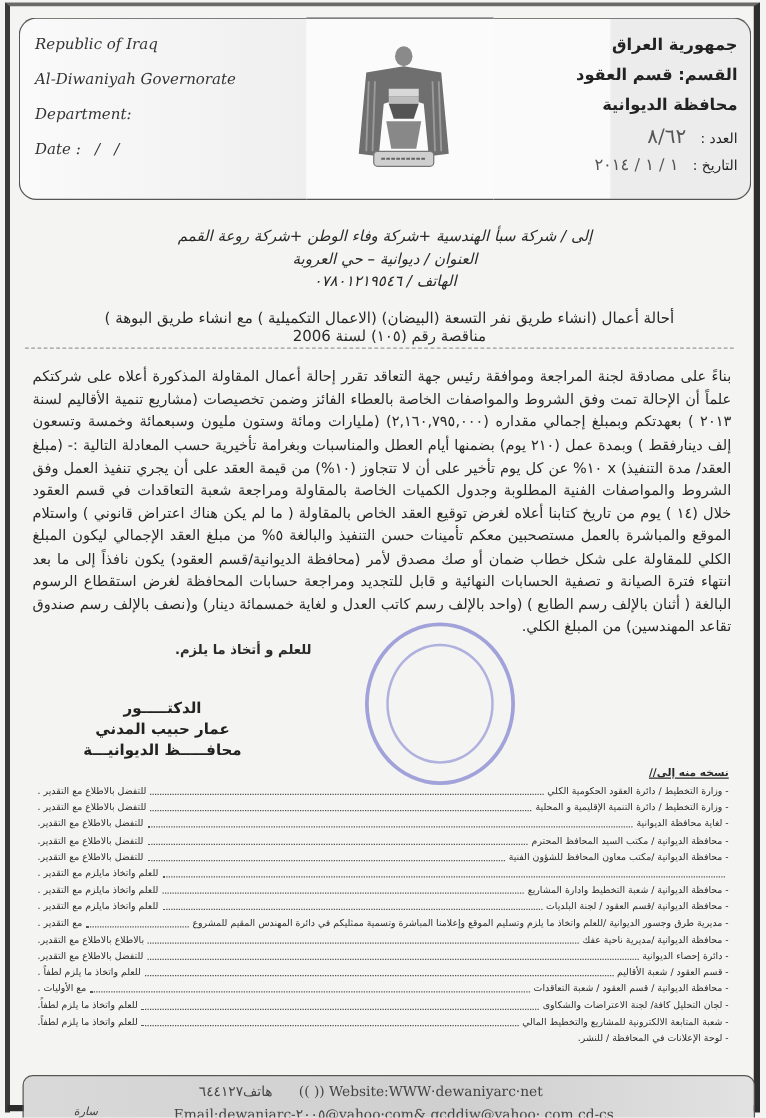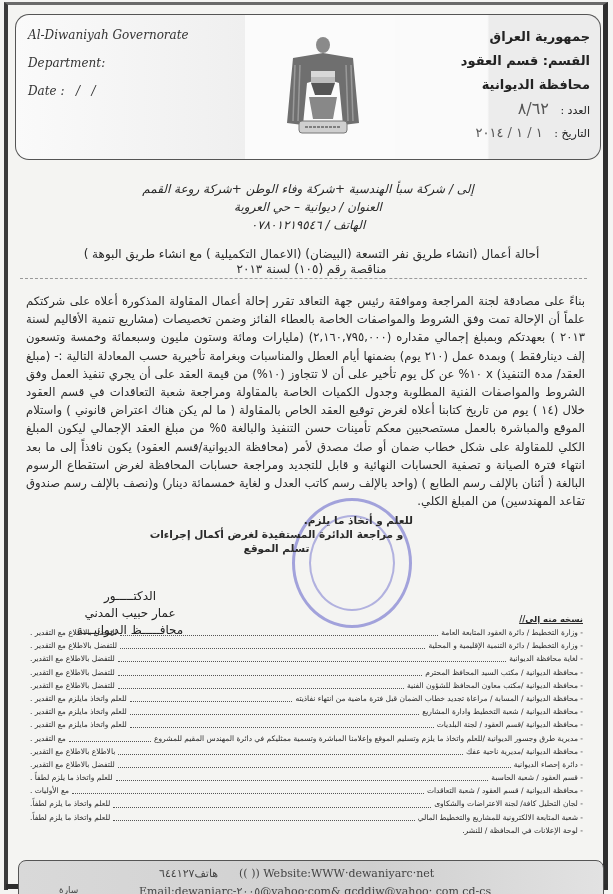--- a/index.html
+++ b/index.html
@@ -49,21 +49,21 @@
   .rtl { direction:rtl; text-align:right; }
   .addr { position:absolute; right:95px; top:180px; width:420px; font-size:12px; line-height:18px; }
   .addr div { text-align:center;font-style:italic; }
   .subject { position:absolute; left:40px; right:30px; top:247px; font-size:12px; line-height:15px; text-align:center; }
   .dotsep { position:absolute; left:20px; right:26px; top:278px; border-top:1px dashed #999; }
   .para {
     position:absolute; left:26px; right:28px; top:292px;
     font-size:11.6px; line-height:18.2px; text-align:justify; text-align-last:right;
   }
   .notice { position:absolute; left:140px; right:200px; top:513px; font-size:10.5px; font-weight:bold; line-height:14px; text-align:center; }
-  .sig { position:absolute; left:30px; width:200px; top:588px; font-size:12px; font-weight:normal; line-height:17px; text-align:center; color:#222; }
+  .sig { position:absolute; left:30px; width:200px; top:558px; font-size:12px; font-weight:bold; line-height:17px; text-align:center; color:#222; }
   .stamp {
     position:absolute; left:292px; top:498px; width:120px; height:130px; border-radius:50%;
     border:3px solid rgba(95,95,200,0.55); box-sizing:border-box;
   }
   .stamp::after {
     content:""; position:absolute; left:14px; top:14px; right:14px; bottom:14px;
     border-radius:50%; border:2px solid rgba(95,95,200,0.45);
   }
   .cc-title { position:absolute; right:30px; top:614px; font-size:8.5px; text-decoration:underline; font-weight:bold; }
   .cc-list { position:absolute; left:30px; right:30px; top:626px; font-size:7.5px; }
@@ -72,31 +72,32 @@
   .cc-row .dots { flex:1 1 auto; border-bottom:1px dotted #555; margin:0 3px; height:6px; }
   .cc-row .act { flex:0 0 auto; }
   
   .footer {
     position:absolute; left:18px; top:860px; width:584px; height:50px;
     border:1px solid #555; border-radius:8px;
     background:linear-gradient(90deg,#d9d9d9 0%,#cfcfcf 60%,#e2e2e2 100%);
   }
   .f1 { position:absolute; left:140px; top:6px; font-family:"DejaVu Serif", serif; font-size:11px; color:#444; white-space:nowrap; }
   .f2 { position:absolute; left:120px; top:24px; font-family:"DejaVu Serif", serif; font-size:11px; color:#444; white-space:nowrap; }
-  .f-sig { position:absolute; left:40px; top:24px; font-size:9px; color:#444; }
+  .f-sig { position:absolute; left:40px; top:24px; font-size:9px; color:#444;font-style:italic; }
   .ul { text-decoration:underline; }
 </style>
 </head>
 <body>
 
 <div class="frame"></div>
 <div class="frame-bottom"></div>
 
 <div class="hdr-left">
   <div style="height:6px"></div>
+  <div class="ln">Republic of Iraq</div>
   <div class="ln">Al-Diwaniyah Governorate</div>
   <div class="ln">Department:</div>
   <div class="ln" style="white-space:pre">Date :   /   /</div>
 </div>
 
 <div class="hdr-mid">
   <svg class="emblem" viewBox="0 0 100 110">
     <ellipse cx="50" cy="12" rx="7" ry="8" fill="#8a8a8a"></ellipse>
     <path d="M50 20 L20 25 L14 90 L30 92 L34 50 L50 45 L66 50 L70 92 L86 90 L80 25 Z" fill="#6f6f6f"></path>
     <g stroke="#9a9a9a" stroke-width="1.5">
@@ -130,43 +131,42 @@
 </div>
 
 <div class="addr rtl">
   <div>إلى / شركة سبأ الهندسية +شركة وفاء الوطن +شركة روعة القمم</div>
   <div>العنوان / ديوانية – حي العروبة</div>
   <div>الهاتف / ٠٧٨٠١٢١٩٥٤٦</div>
 </div>
 
 <div class="subject rtl">
   <div style="text-align:center">أحالة أعمال (انشاء طريق نفر التسعة (البيضان) (الاعمال التكميلية ) مع انشاء طريق البوهة )</div>
-  <div style="text-align:center">مناقصة رقم (١٠٥) لسنة ٢٠١٣</div>
+  <div style="text-align:center">مناقصة رقم (١٠٥) لسنة 2006</div>
 </div>
 <div class="dotsep"></div>
 
 <div class="para rtl">بناءً على مصادقة لجنة المراجعة وموافقة رئيس جهة التعاقد تقرر إحالة أعمال المقاولة المذكورة أعلاه على شركتكم علماً أن الإحالة تمت وفق الشروط والمواصفات الخاصة بالعطاء الفائز وضمن تخصيصات (مشاريع تنمية الأقاليم لسنة ٢٠١٣ ) بعهدتكم وبمبلغ إجمالي مقداره (٢,١٦٠,٧٩٥,٠٠٠) (مليارات ومائة وستون مليون وسبعمائة وخمسة وتسعون إلف دينارفقط ) وبمدة عمل (٢١٠ يوم) بضمنها أيام العطل والمناسبات وبغرامة تأخيرية حسب المعادلة التالية :- (مبلغ العقد/ مدة التنفيذ) x ١٠% عن كل يوم تأخير على أن لا تتجاوز (١٠%) من قيمة العقد على أن يجري تنفيذ العمل وفق الشروط والمواصفات الفنية المطلوبة وجدول الكميات الخاصة بالمقاولة ومراجعة شعبة التعاقدات في قسم العقود خلال (١٤ ) يوم من تاريخ كتابنا أعلاه لغرض توقيع العقد الخاص بالمقاولة ( ما لم يكن هناك اعتراض قانوني ) واستلام الموقع والمباشرة بالعمل مستصحبين معكم تأمينات حسن التنفيذ والبالغة ٥% من مبلغ العقد الإجمالي ليكون المبلغ الكلي للمقاولة على شكل خطاب ضمان أو صك مصدق لأمر (محافظة الديوانية/قسم العقود) يكون نافذاً إلى ما بعد انتهاء فترة الصيانة و تصفية الحسابات النهائية و قابل للتجديد ومراجعة حسابات المحافظة لغرض استقطاع الرسوم البالغة ( أثنان بالإلف رسم الطابع ) (واحد بالإلف رسم كاتب العدل و لغاية خمسمائة دينار) و(نصف بالإلف رسم صندوق تقاعد المهندسين) من المبلغ الكلي.</div>
 
 <div class="stamp"></div>
 
 <div class="notice rtl">
-  <div style="text-align:right">للعلم و أتخاذ ما يلزم.</div>
-  <div style="text-align:center">و مراجعة الدائرة المستفيدة لغرض أكمال إجراءات تسلم الموقع</div>
+  <div style="text-align:left">للعلم و أتخاذ ما يلزم.</div>
 </div>
 
 <div class="sig rtl">
   <div style="text-align:center">الدكتـــــور</div>
   <div style="text-align:center">عمار حبيب المدني</div>
   <div style="text-align:center">محافـــــظ الديوانيـــة</div>
 </div>
 
 <div class="cc-title rtl">نسخه منه إلى//</div>
 <div class="cc-list" id="cc-list">
     <div class="cc-row">
-      <span class="to">- وزارة التخطيط / دائرة العقود المتابعة العامة</span>
+      <span class="to">- وزارة التخطيط / دائرة العقود الحكومية الكلي</span>
       <span class="dots"></span>
       <span class="act">للتفضل بالاطلاع مع التقدير .</span>
     </div>
     <div class="cc-row">
       <span class="to">- وزارة التخطيط / دائرة التنمية الإقليمية و المحلية</span>
       <span class="dots"></span>
       <span class="act">للتفضل بالاطلاع مع التقدير .</span>
     </div>
     <div class="cc-row">
       <span class="to">- لغاية محافظة الديوانية</span>
@@ -177,21 +177,20 @@
       <span class="to">- محافظة الديوانية / مكتب السيد المحافظ المحترم</span>
       <span class="dots"></span>
       <span class="act">للتفضل بالاطلاع مع التقدير.</span>
     </div>
     <div class="cc-row">
       <span class="to">- محافظة الديوانية /مكتب معاون المحافظ للشؤون الفنية</span>
       <span class="dots"></span>
       <span class="act">للتفضل بالاطلاع مع التقدير.</span>
     </div>
     <div class="cc-row">
-      <span class="to">- محافظة الديوانية / المسابة / مراعاة تجديد خطاب الضمان قبل فترة ماضية من انتهاء نفاذيته</span>
       <span class="dots"></span>
       <span class="act">للعلم واتخاذ مايلزم مع التقدير .</span>
     </div>
     <div class="cc-row">
       <span class="to">- محافظة الديوانية / شعبة التخطيط وادارة المشاريع</span>
       <span class="dots"></span>
       <span class="act">للعلم واتخاذ مايلزم مع التقدير .</span>
     </div>
     <div class="cc-row">
       <span class="to">- محافظة الديوانية /قسم العقود / لجنة البلديات</span>
@@ -207,21 +206,21 @@
       <span class="to">- محافظة الديوانية /مديرية ناحية عفك</span>
       <span class="dots"></span>
       <span class="act">بالاطلاع بالاطلاع مع التقدير.</span>
     </div>
     <div class="cc-row">
       <span class="to">- دائرة إحصاء الديوانية</span>
       <span class="dots"></span>
       <span class="act">للتفضل بالاطلاع مع التقدير.</span>
     </div>
     <div class="cc-row">
-      <span class="to">- قسم العقود / شعبة الحاسبة</span>
+      <span class="to">- قسم العقود / شعبة الأقاليم</span>
       <span class="dots"></span>
       <span class="act">للعلم واتخاذ ما يلزم لطفاً .</span>
     </div>
     <div class="cc-row">
       <span class="to">- محافظة الديوانية / قسم العقود / شعبة التعاقدات</span>
       <span class="dots"></span>
       <span class="act">مع الأوليات .</span>
     </div>
     <div class="cc-row">
       <span class="to">- لجان التحليل كافة/ لجنة الاعتراضات والشكاوى</span>

